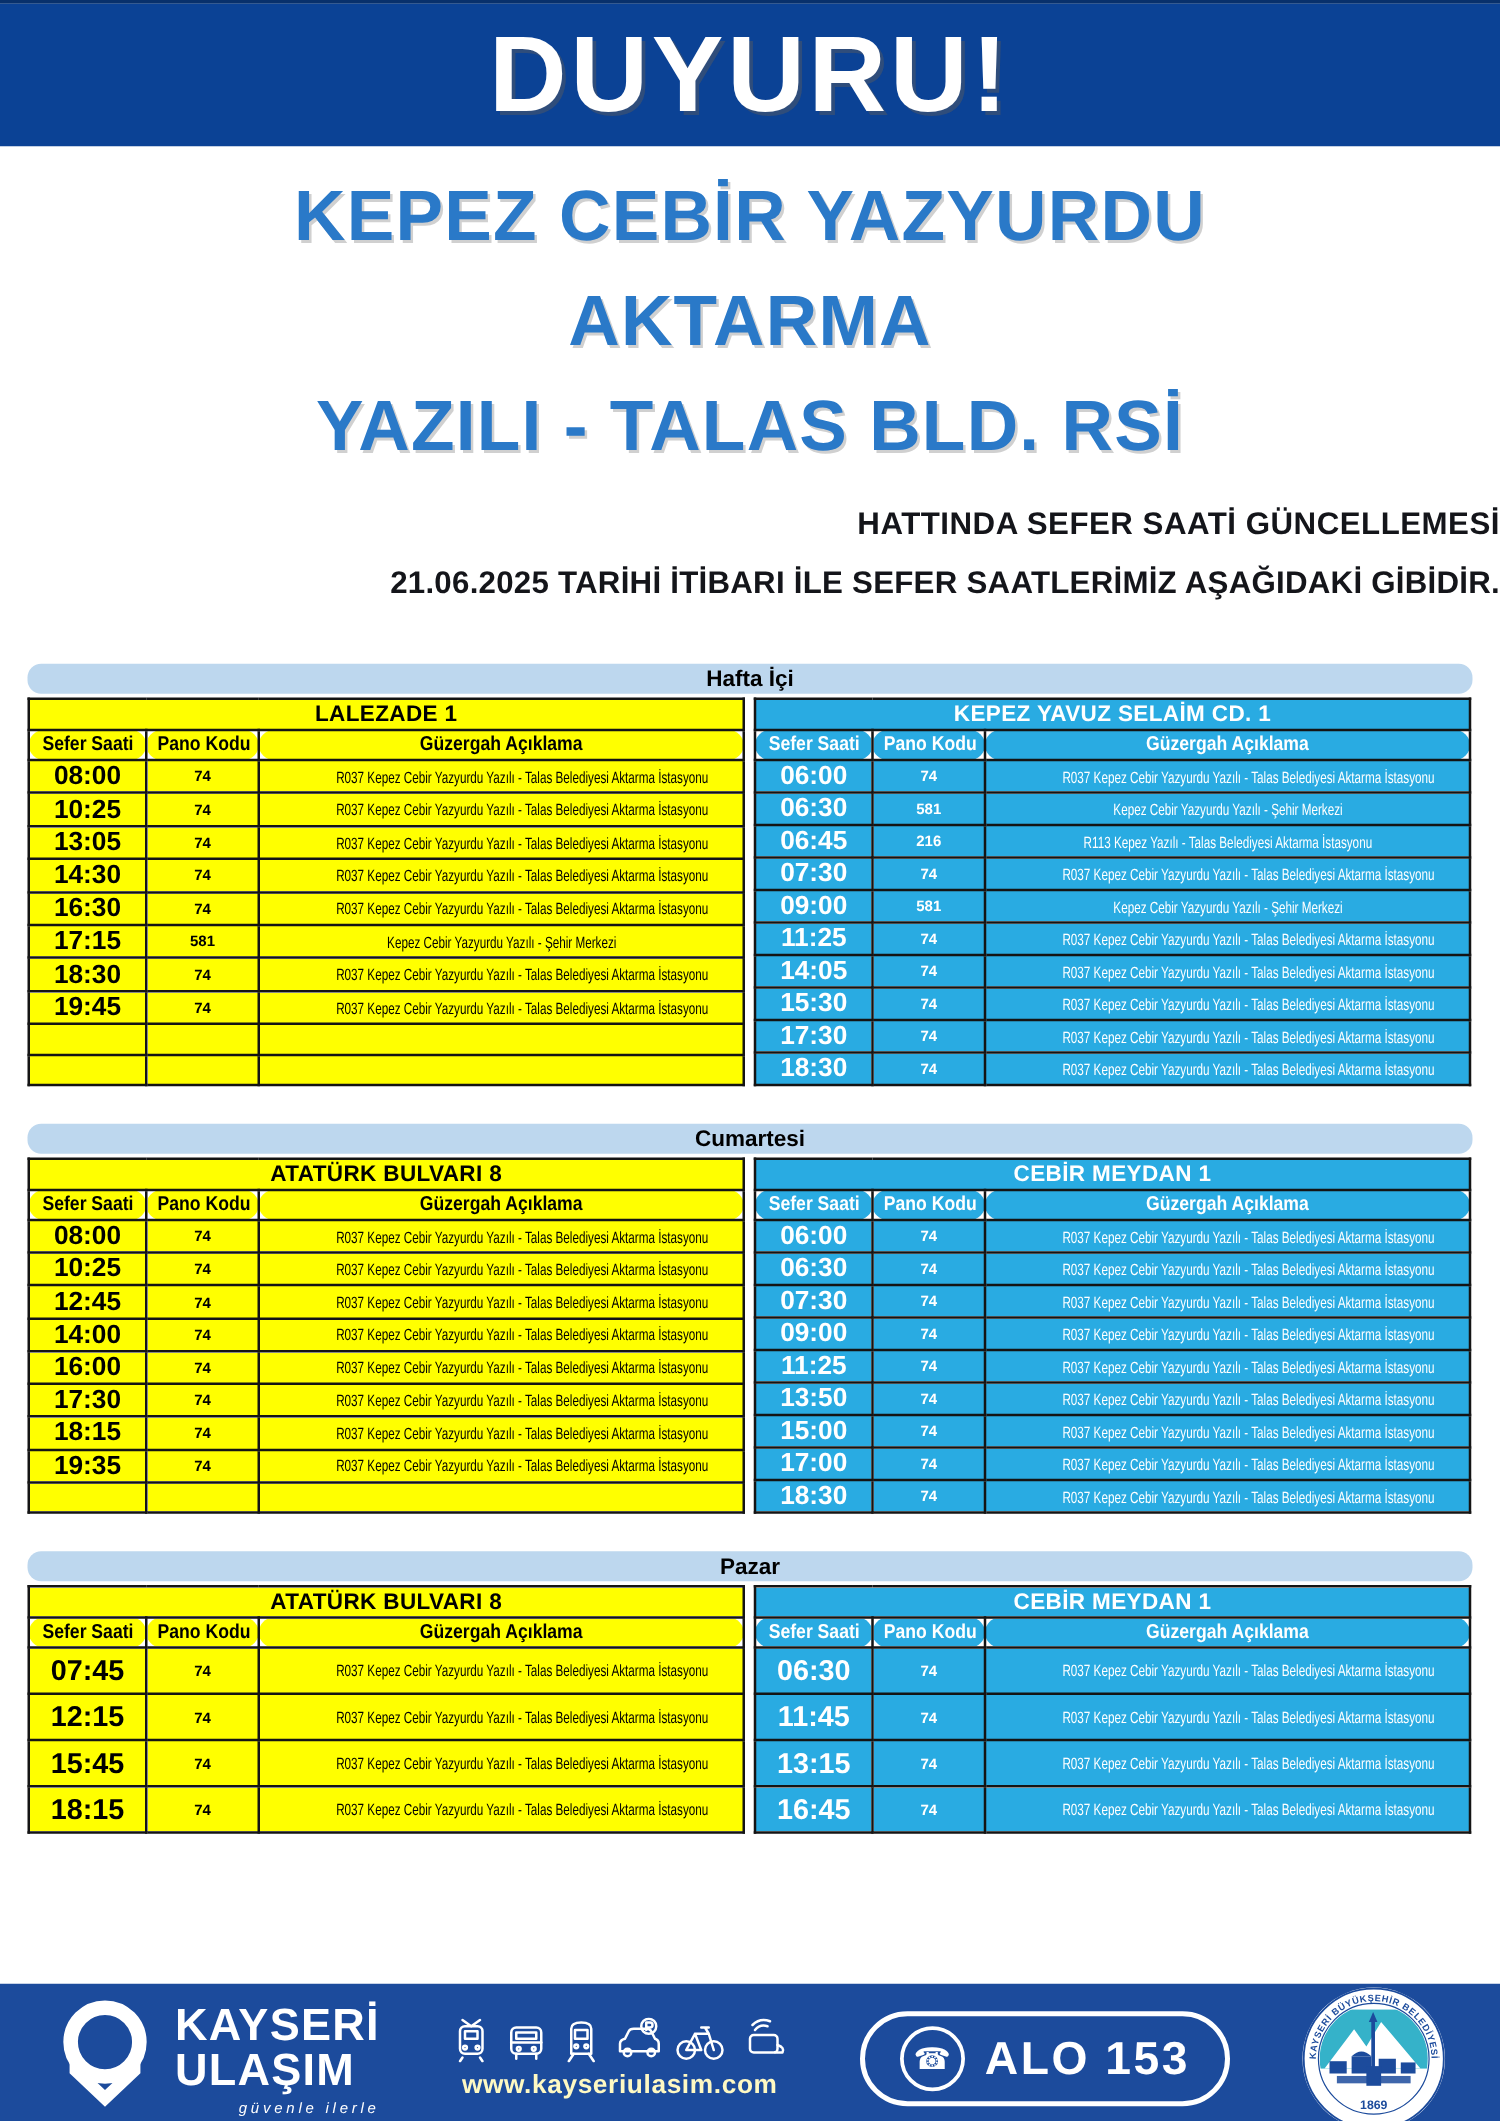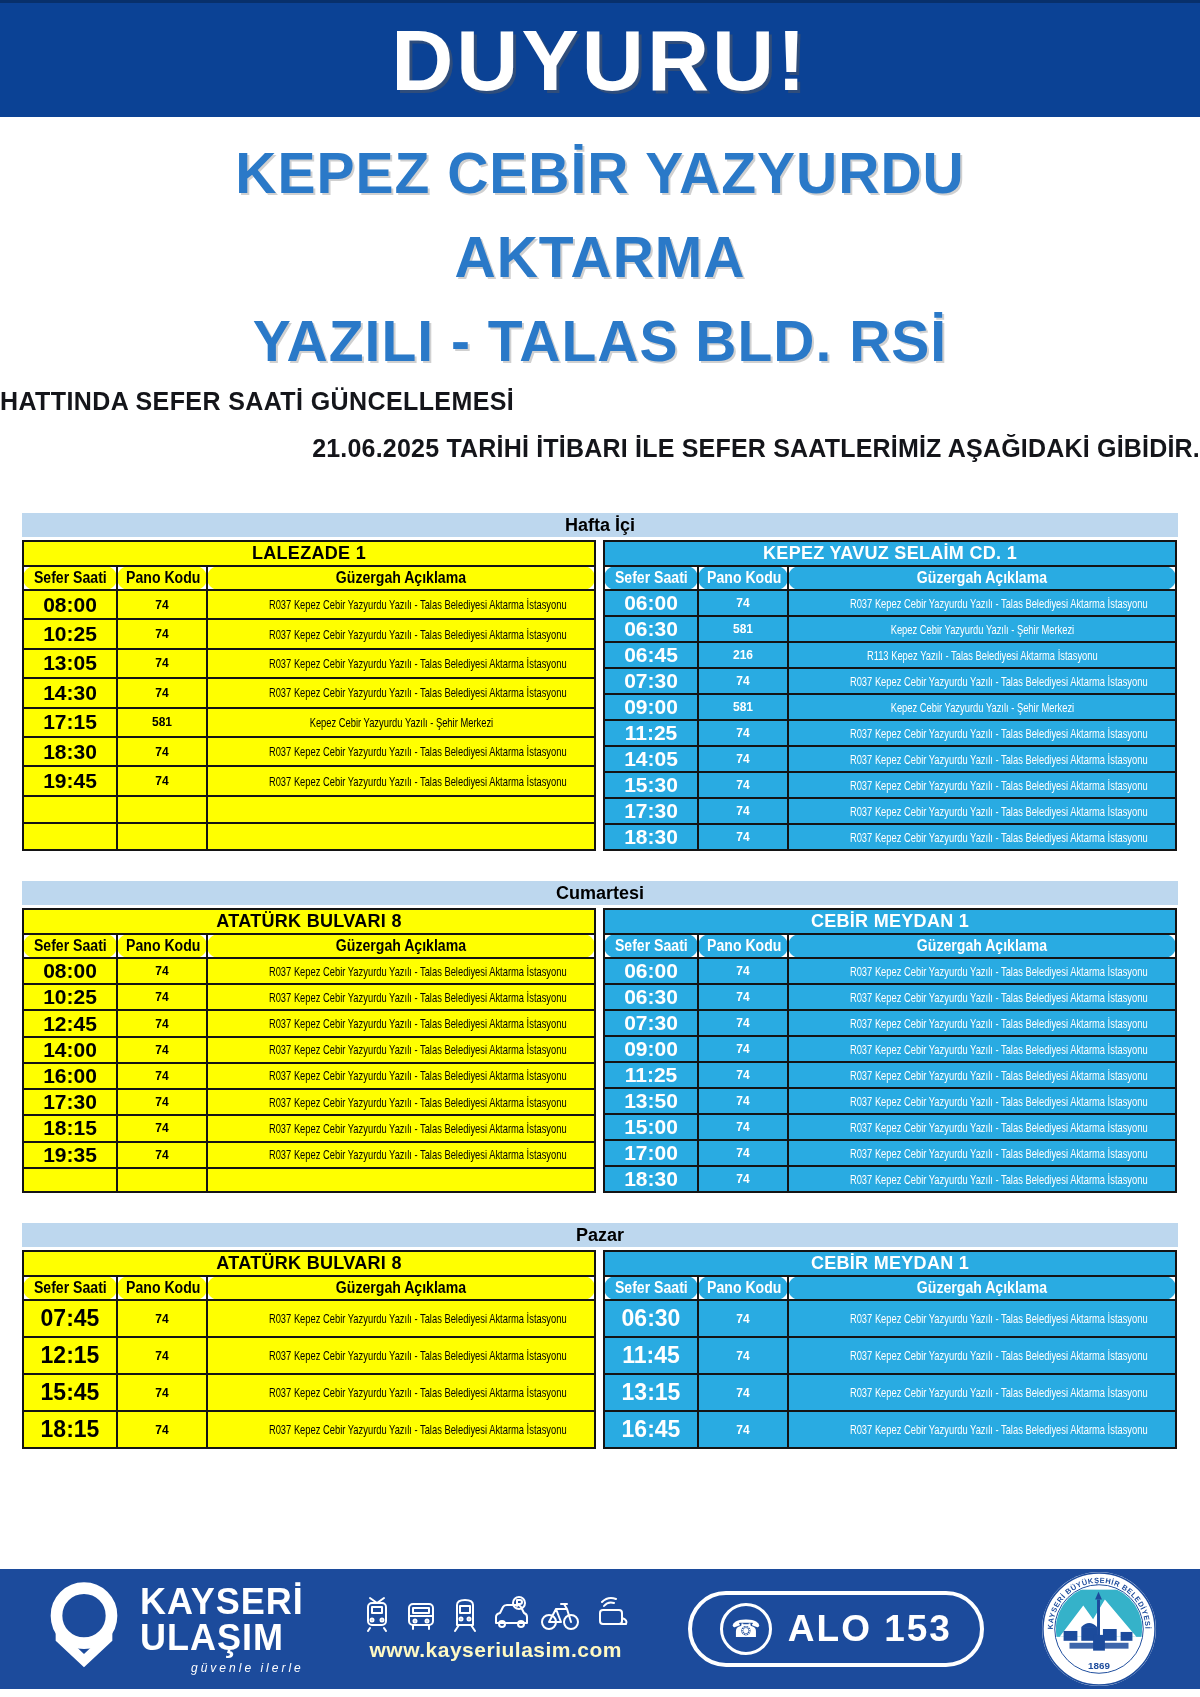--- a/index.html
+++ b/index.html
@@ -13,29 +13,29 @@
   .banner-text{
     color:#ffffff;font-size:86px;font-weight:700;letter-spacing:3px;
     text-shadow:3px 3px 0 rgba(90,90,90,.45);
   }
   
   .title-block{margin-top:14px;text-align:center;}
   .title-line{
     color:#2a79c8;font-size:57px;font-weight:700;line-height:84px;letter-spacing:1px;
     text-shadow:2px 2px 0 rgba(120,120,120,.35);
   }
-  .subtitle{margin-top:4px;text-align:left;font-size:25px;font-weight:700;color:#14151a;letter-spacing:.4px;}
+  .subtitle{margin-top:22px;text-align:right;font-size:25px;font-weight:700;color:#14151a;letter-spacing:.4px;}
   .dateline{margin-top:18px;text-align:right;font-size:25px;font-weight:700;color:#14151a;letter-spacing:.2px;}
   
   .sections{width:1156px;margin:0 auto;}
   .section{margin-top:30px;}
   .section:first-child{margin-top:50px;}
   .section-band{
     background:#bdd7ee;height:24px;display:flex;align-items:center;justify-content:center;
-    font-size:18px;font-weight:700;color:#000;margin-bottom:3px;
+    font-size:18px;font-weight:700;color:#000;margin-bottom:3px;border-radius:11px;
   }
   .tables{display:flex;gap:7px;}
   table.sched{border-collapse:collapse;width:574px;table-layout:fixed;}
   .sched th,.sched td{
     border:2px solid #141414;padding:0 3px;text-align:center;
     overflow:hidden;white-space:nowrap;vertical-align:middle;
   }
   .sched col.c-time{width:94px;} .sched col.c-pano{width:90px;}
   table.yellow th,table.yellow td{background:#ffff00;color:#000;}
   table.cyan th,table.cyan td{background:#29abe2;color:#fff;}
@@ -130,20 +130,25 @@
               <td class="p">74</td>
               <td class="d"><span class="sq">R037 Kepez Cebir Yazyurdu Yazılı - Talas Belediyesi Aktarma İstasyonu</span></td>
             </tr>
 
             <tr>
               <td class="t">14:30</td>
               <td class="p">74</td>
               <td class="d"><span class="sq">R037 Kepez Cebir Yazyurdu Yazılı - Talas Belediyesi Aktarma İstasyonu</span></td>
             </tr>
 
+            <tr>
+              <td class="t">16:30</td>
+              <td class="p">74</td>
+              <td class="d"><span class="sq">R037 Kepez Cebir Yazyurdu Yazılı - Talas Belediyesi Aktarma İstasyonu</span></td>
+            </tr>
 
             <tr>
               <td class="t">17:15</td>
               <td class="p">581</td>
               <td class="d"><span class="sq">Kepez Cebir Yazyurdu Yazılı - Şehir Merkezi</span></td>
             </tr>
 
             <tr>
               <td class="t">18:30</td>
               <td class="p">74</td>

